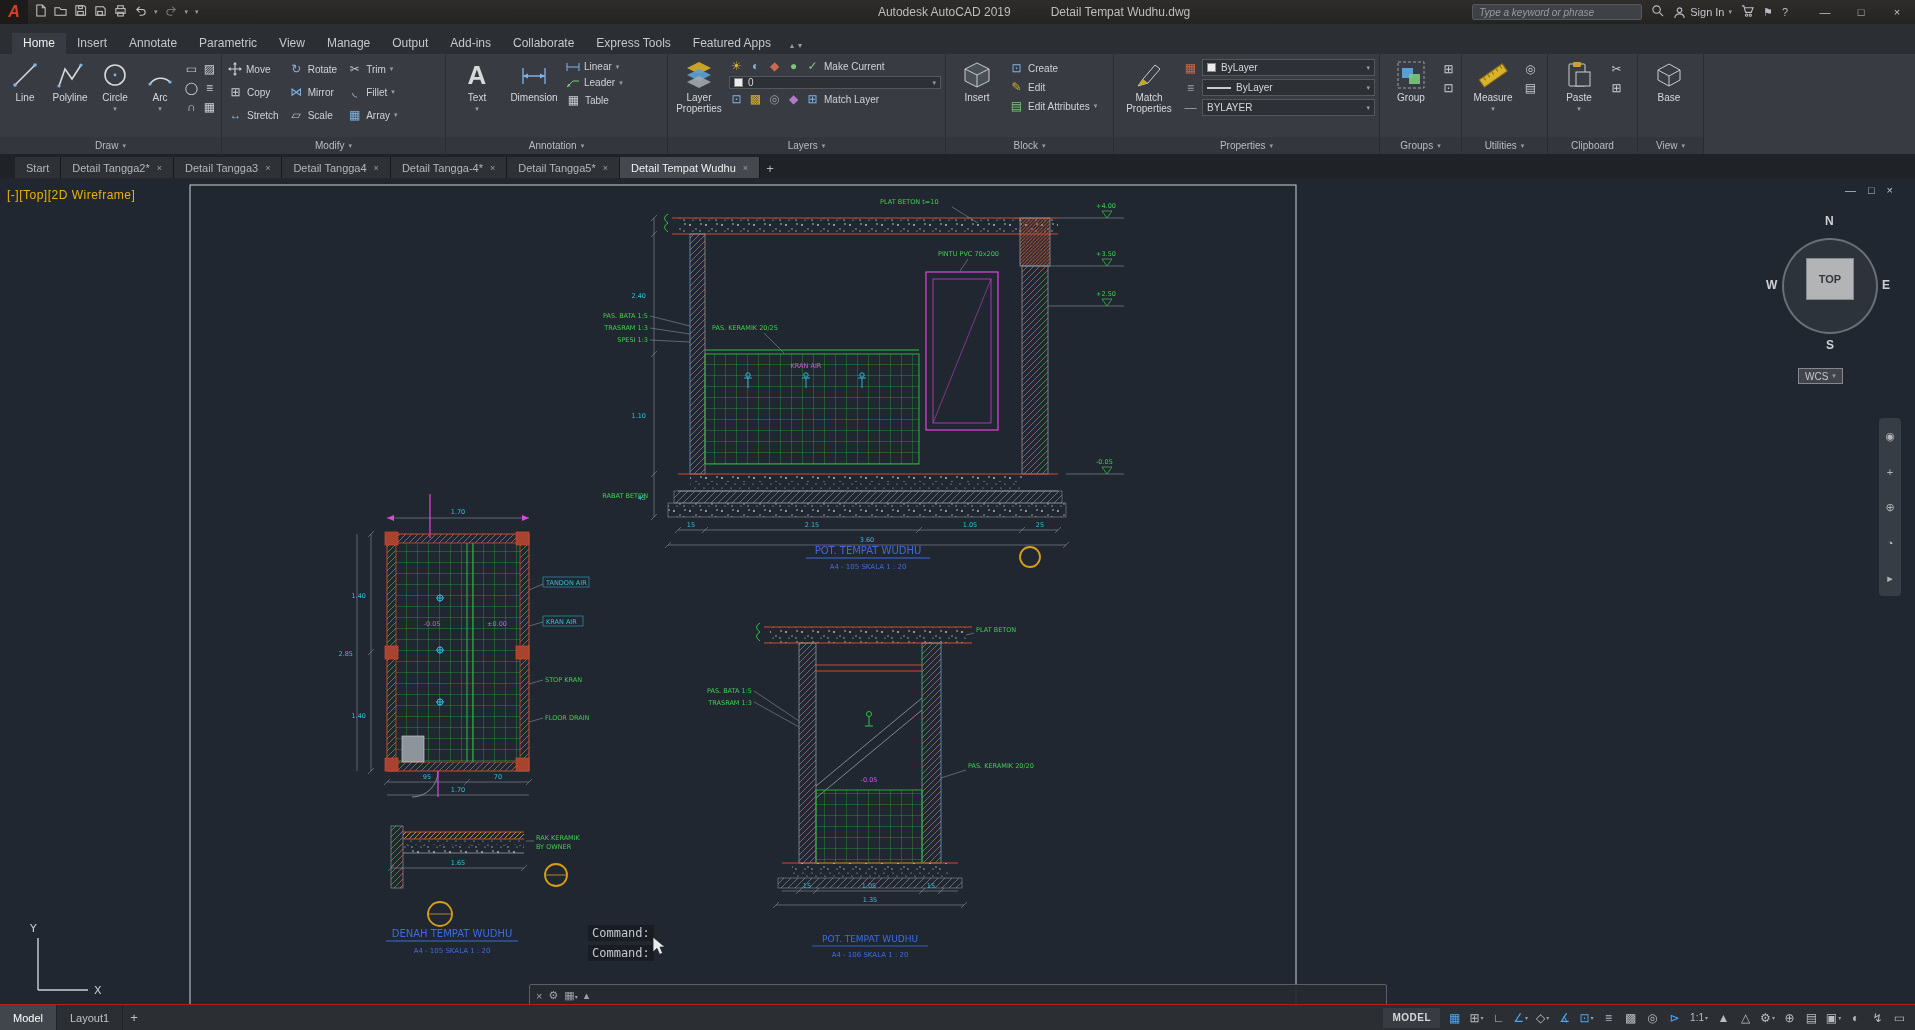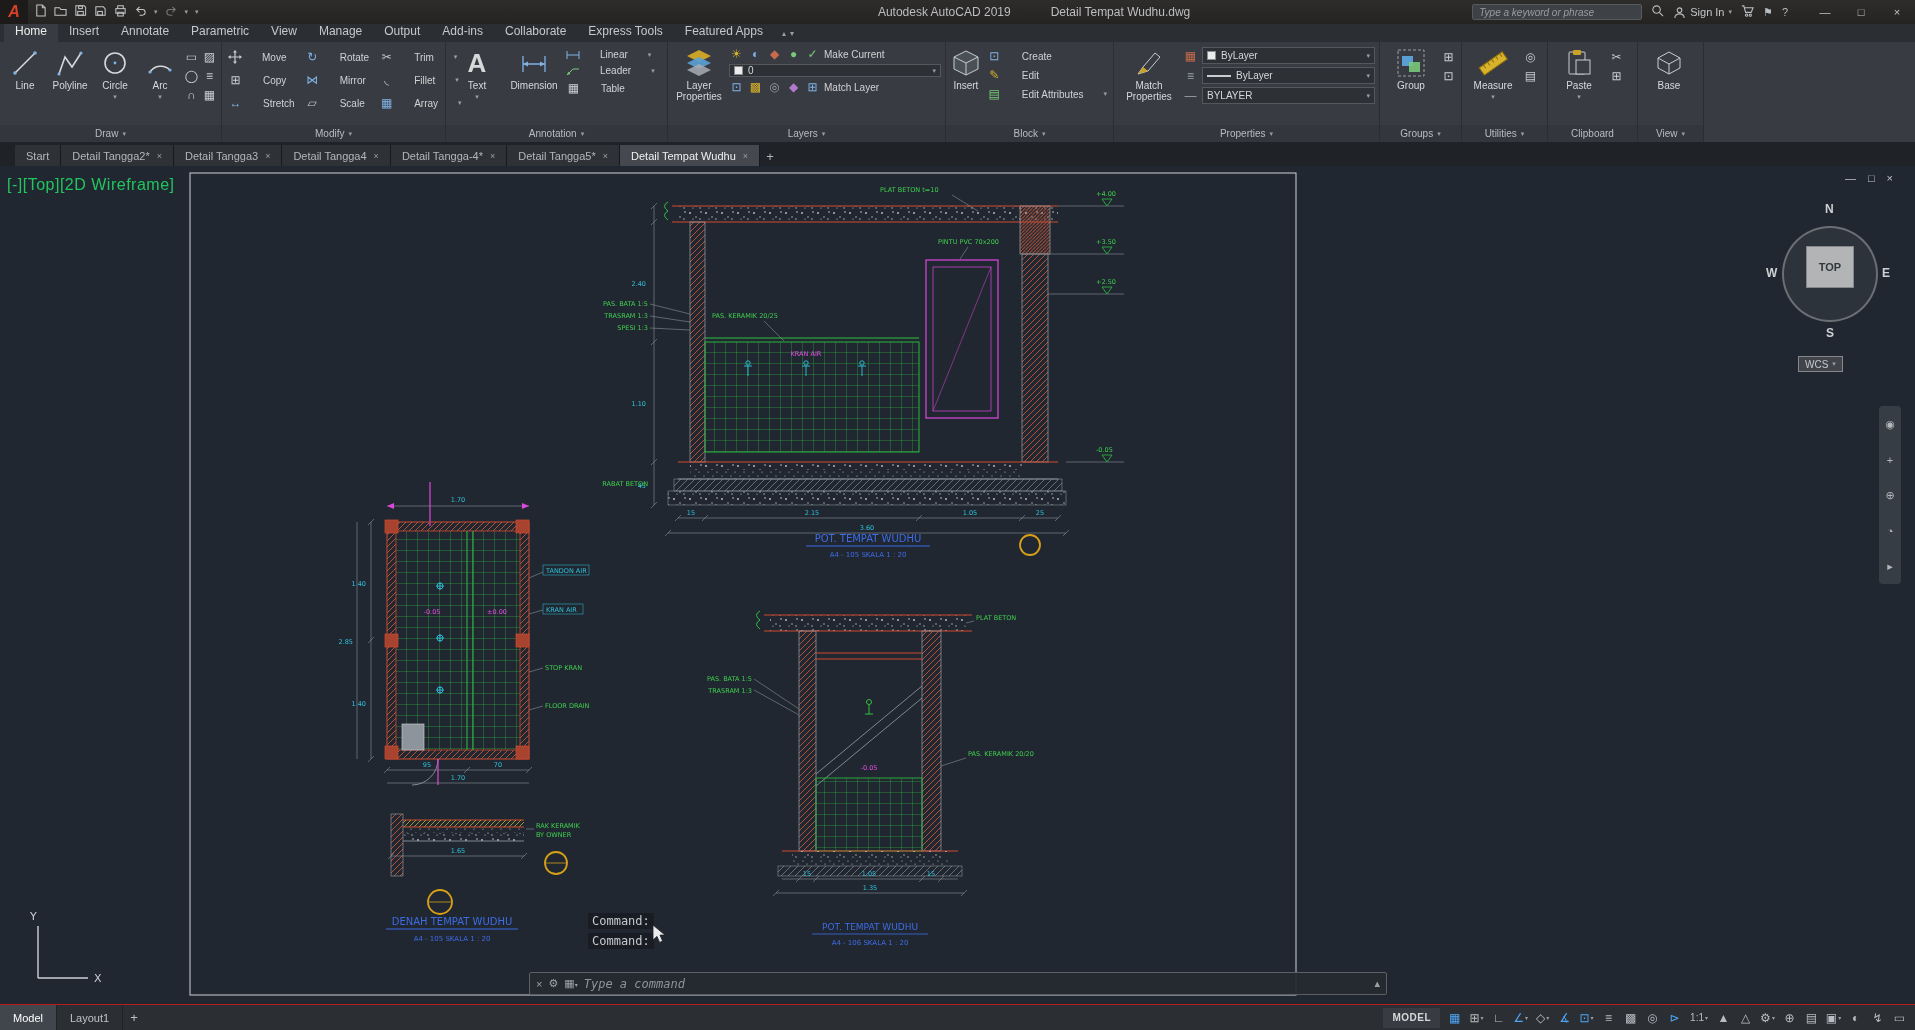--- a/index.html
+++ b/index.html
@@ -16,35 +16,35 @@
   .tb-right{margin-left:auto;display:flex;align-items:center;gap:9px;padding-right:0}
   .search{width:170px;height:16px;background:#3e4145;border:1px solid #55585c;border-radius:2px;color:#c8cacc;font-size:10px;padding:0 6px}
   .search::placeholder{font-style:italic;color:#9a9da1}
   .tb-right svg{width:13px;height:13px;stroke:#b9bcc0;fill:none;stroke-width:1.2}
   .signin{display:flex;align-items:center;gap:4px;font-size:11px;color:#c3c6c9}
   .tbglyph{font-size:11px;color:#b9bcc0}
   .win-btns{display:flex;margin-left:10px}
   .win-btn{width:36px;height:24px;display:flex;align-items:center;justify-content:center;font-size:11px;color:#c3c5c8}
 
   
-  .ribbon-tabs{height:18px;background:#2b2e33;display:flex;align-items:flex-end;padding-left:4px;flex:0 0 auto}
+  .ribbon-tabs{height:30px;background:#2b2e33;display:flex;align-items:flex-end;padding-left:12px;flex:0 0 auto}
   .rtab{padding:3px 11px 4px;font-size:12px;color:#c6c8ca;white-space:nowrap}
   .rtab.active{background:#383c42;color:#eceded}
   .rtab-extra{display:flex;align-items:center;gap:4px;padding:0 8px 4px;color:#9a9da1;font-size:8px}
 
   
   .ribbon{height:100px;background:#383c42;display:flex;overflow:hidden;flex:0 0 auto}
   .panel{display:flex;flex-direction:column;border-right:1px solid #2a2d32;flex:0 0 auto}
   .panel-body{flex:1;display:flex;align-items:flex-start;padding:3px 4px 0;gap:3px}
   .panel-label{height:17px;font-size:10px;color:#b9bcc0;display:flex;align-items:center;justify-content:center;gap:4px;background:#33363c}
   .panel-label .cr{font-size:7px;color:#9a9da1}
   .btn-lg{width:54px;display:flex;flex-direction:column;align-items:center;gap:2px;padding-top:3px;color:#d6d8da;font-size:10px;text-align:center;line-height:1.1}
   .big-ic{width:30px;height:30px}
   .big-A{font-size:26px;font-weight:bold;color:#d6d8da;line-height:30px}
-  .btn-sm{display:flex;align-items:center;gap:20px;font-size:10px;color:#d0d2d4;padding:1px 2px;white-space:nowrap}
+  .btn-sm{display:flex;align-items:center;gap:4px;font-size:10px;color:#d0d2d4;padding:1px 2px;white-space:nowrap}
   .g{width:15px;text-align:center;font-size:12px;color:#c9ccd0;flex:0 0 auto}
   .cr{font-size:7px;color:#9a9da1}
   .mod-grid{display:grid;grid-template-columns:auto auto auto;column-gap:6px;row-gap:7px;padding-top:4px}
   .minicol{display:flex;flex-direction:column;gap:5px;padding-top:5px}
   .minirow{display:flex;gap:3px}
   .c-blue{color:#7fb2e5}.c-yel{color:#d8b22a}.c-grn{color:#7ac97a}.c-red{color:#c96a4a}.c-gray{color:#9aa0a6}.c-prp{color:#b07ac9}
   .col{display:flex;flex-direction:column;gap:3px;padding-top:3px}
   .lyr-col{display:flex;flex-direction:column;gap:3px;flex:1;padding-top:2px}
   .lyr-row{display:flex;align-items:center;gap:4px;font-size:10px;color:#d0d2d4}
   .combo{flex:1;height:17px;background:#2d3035;border:1px solid #54575c;display:flex;align-items:center;gap:5px;font-size:10px;color:#d6d8da;padding:0 4px}
@@ -67,21 +67,21 @@
   .t-cyn{fill:#2fc2da;font-size:6.5px}
   .t-mag{fill:#e44ee4;font-size:6.5px}
   .t-blu{fill:#3c6de4;font-size:10px}
   .t-blu2{fill:#3c6de4;font-size:7px}
   .ln-red{stroke:#cf4a30;stroke-width:1;fill:none}
   .ln-gray{stroke:#99a0a7;stroke-width:0.8;fill:none}
   .ln-dim{stroke:#8a9198;stroke-width:0.6;fill:none}
   .ln-grn{stroke:#2fbf40;stroke-width:1;fill:none}
   .ln-mag{stroke:#df46df;stroke-width:1.2;fill:none}
   .ln-cyn{stroke:#2fc2da;stroke-width:0.9;fill:none}
-  .vp-label{position:absolute;left:7px;top:10px;font-size:16px;color:#22c55e;letter-spacing:0.5px}
+  .vp-label{position:absolute;left:7px;top:10px;font-size:12px;color:#eab308;letter-spacing:0.5px}
   .vp-winbtns{position:absolute;right:22px;top:6px;display:flex;gap:12px;color:#c0c3c7;font-size:11px}
   .viewcube{position:absolute;left:1772px;top:36px;width:116px;height:176px}
   .vc-ring{position:absolute;left:10px;top:24px;width:96px;height:96px;border-radius:50%;border:2px solid rgba(168,172,176,0.5);background:rgba(66,70,76,0.38)}
   .vc-top{position:absolute;left:34px;top:44px;width:48px;height:42px;background:#b2b4b6;color:#33363a;font-weight:bold;font-size:11px;display:flex;align-items:center;justify-content:center;border:1px solid #85878a}
   .vc-l{position:absolute;color:#ced1d4;font-size:12px;font-weight:bold}
   .wcs{position:absolute;left:26px;top:154px;height:16px;padding:0 6px;background:rgba(70,74,80,0.85);border:1px solid #85878a;color:#c6c9cc;font-size:10px;display:flex;align-items:center;gap:4px}
   .navbar{position:absolute;left:1879px;top:240px;width:22px;height:178px;background:rgba(92,96,102,0.38);border-radius:4px;display:flex;flex-direction:column;align-items:center;justify-content:space-around;color:#b3b7bb;font-size:11px}
 
   
   .cmd-history{position:absolute;left:588px;top:747px;font-family:"DejaVu Sans Mono",monospace;font-size:12px;line-height:16px}
@@ -840,21 +840,20 @@
 
     <div class="cmd-history">
       <div class="cmd-line cmd-prompt">Command:</div>
       <div class="cmd-line cmd-prompt">Command:</div>
     </div>
 
     <div class="cmd-bar">
       <span class="cmd-ic">×</span>
       <span class="cmd-ic">⚙</span>
       <span class="cmd-ic"><span>▦</span><span class="sb-caret">▾</span></span>
-      <input class="cmd-input" placeholder="Type a command" style="">
       <span class="cmd-ic">▴</span>
     </div>
 
     <div class="cursor">
       <svg width="14" height="20" viewBox="0 0 14 20">
           <path d="M1 1v15l4-3.6 2.6 6 3-1.3-2.6-6H13z" fill="#e9ebed" stroke="#1a1d21" stroke-width="0.8"></path>
         </svg>
     </div>
   </div>
 

